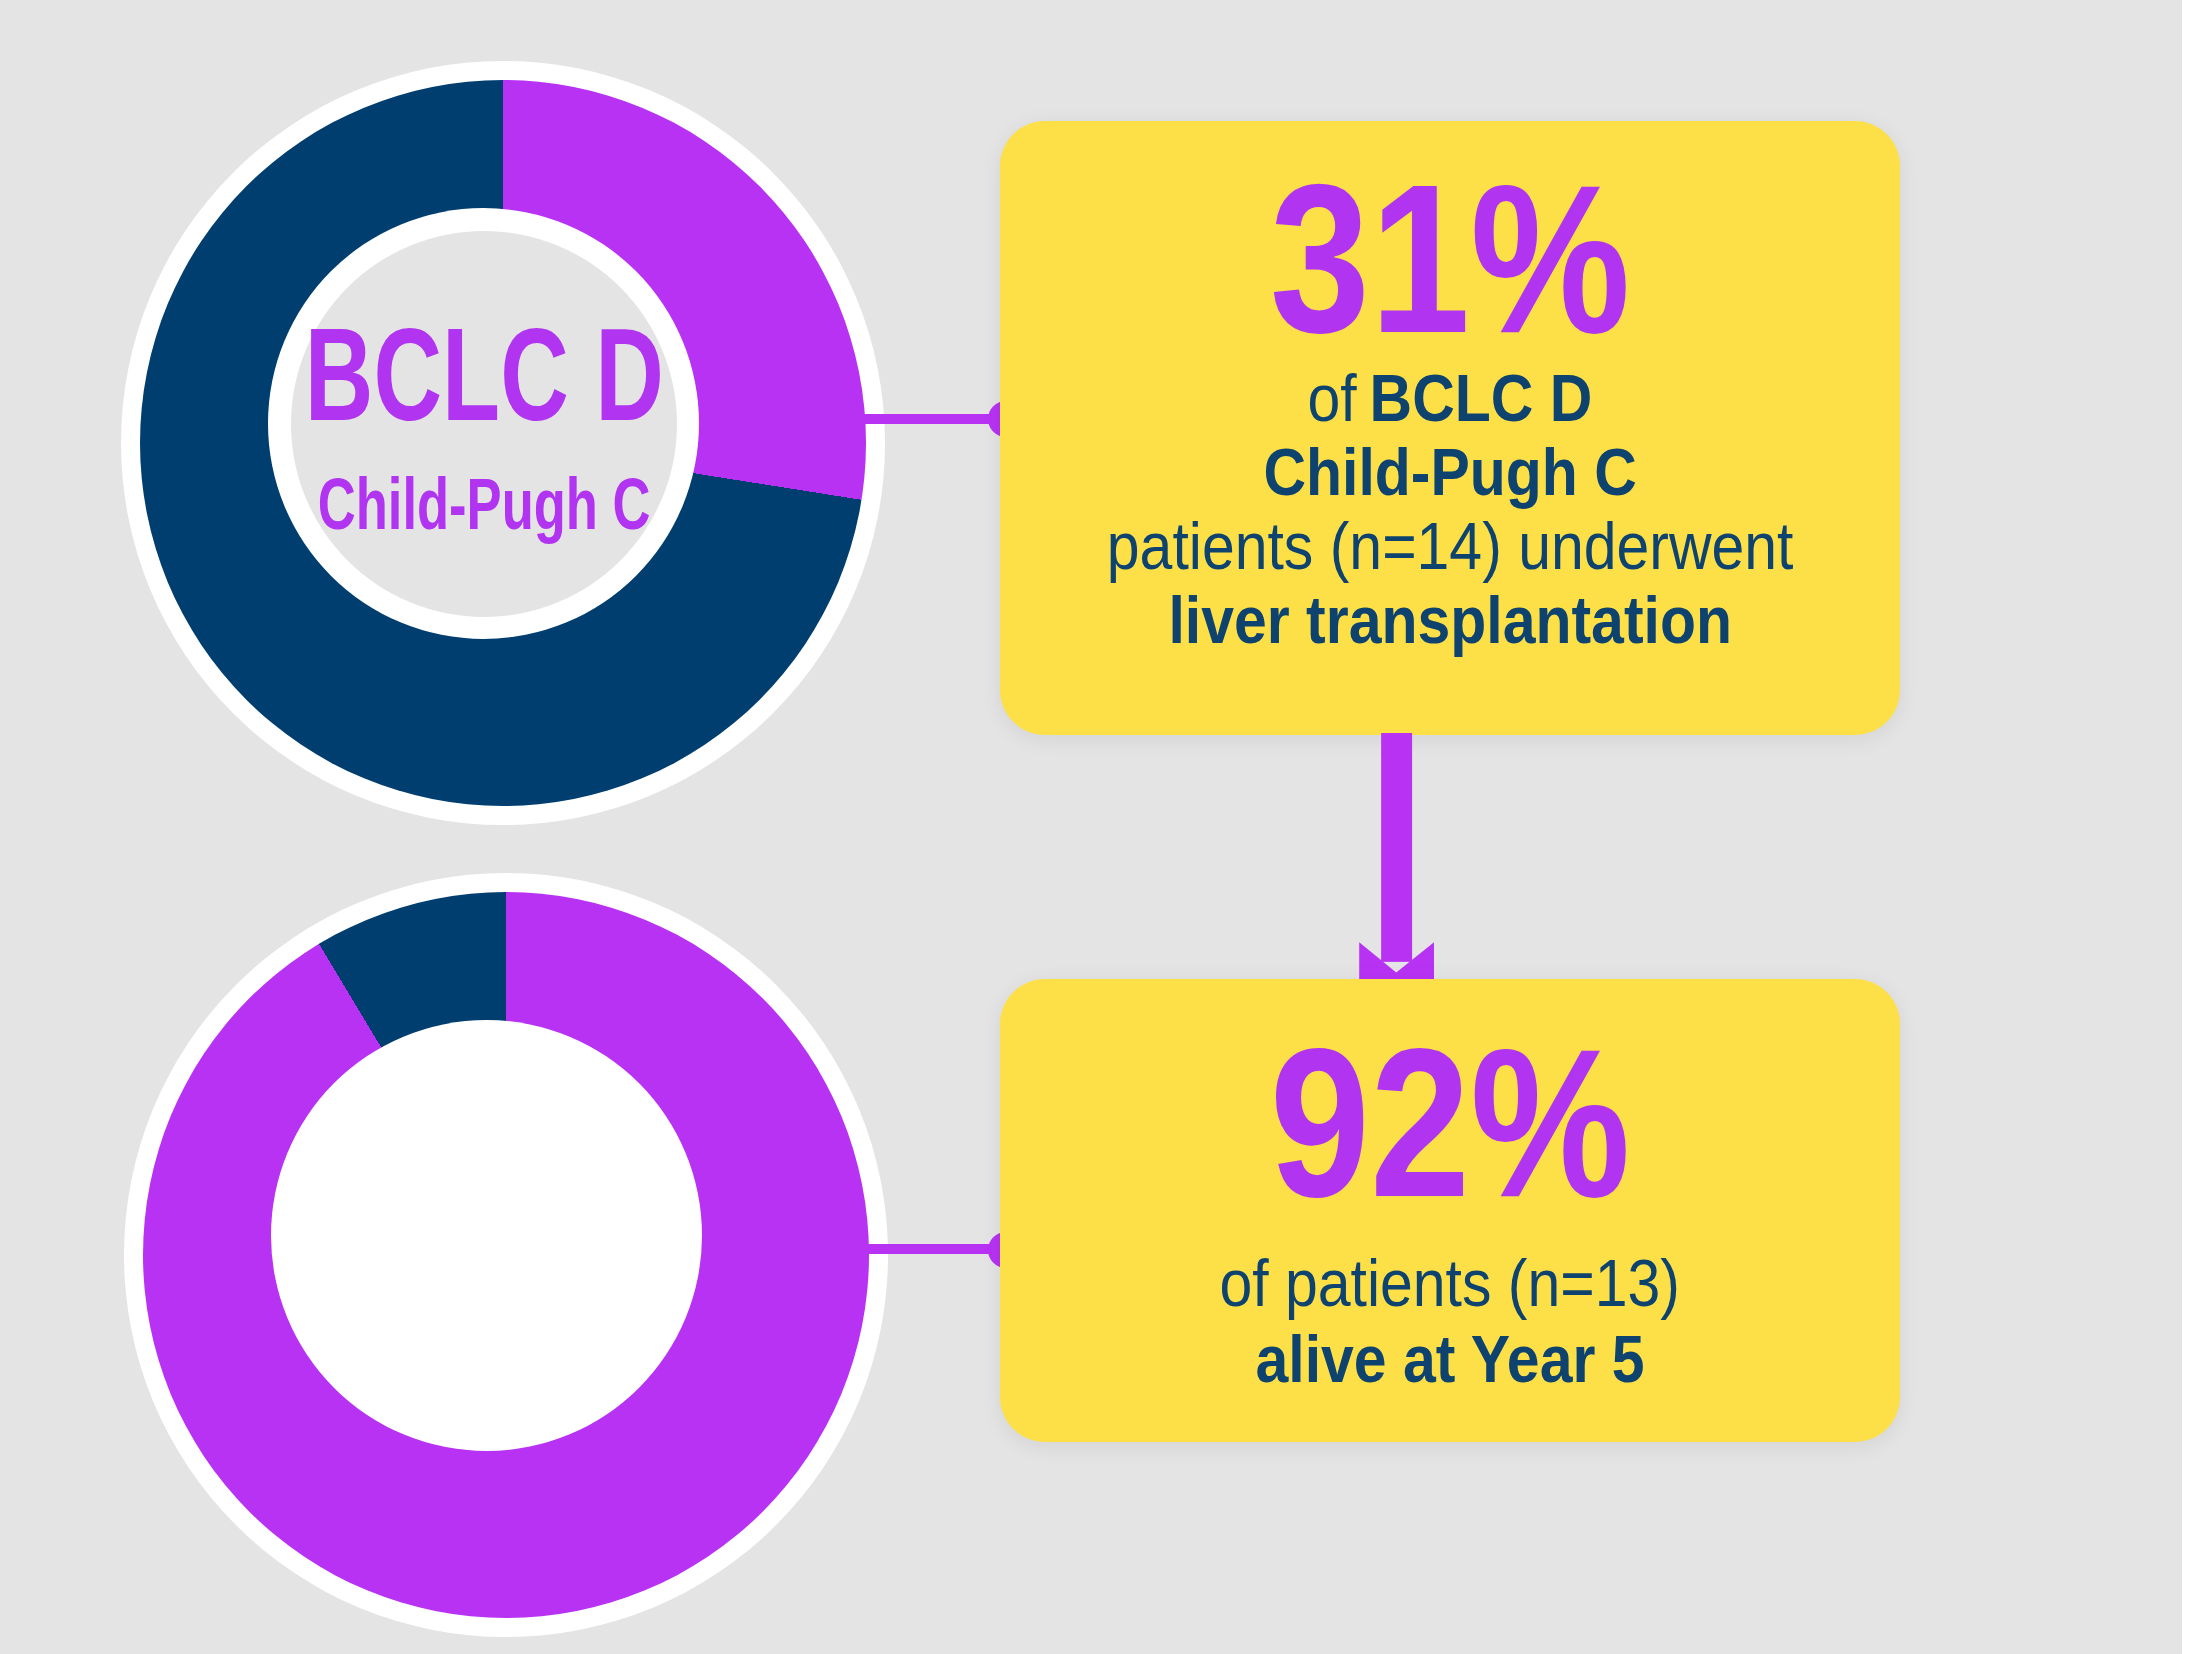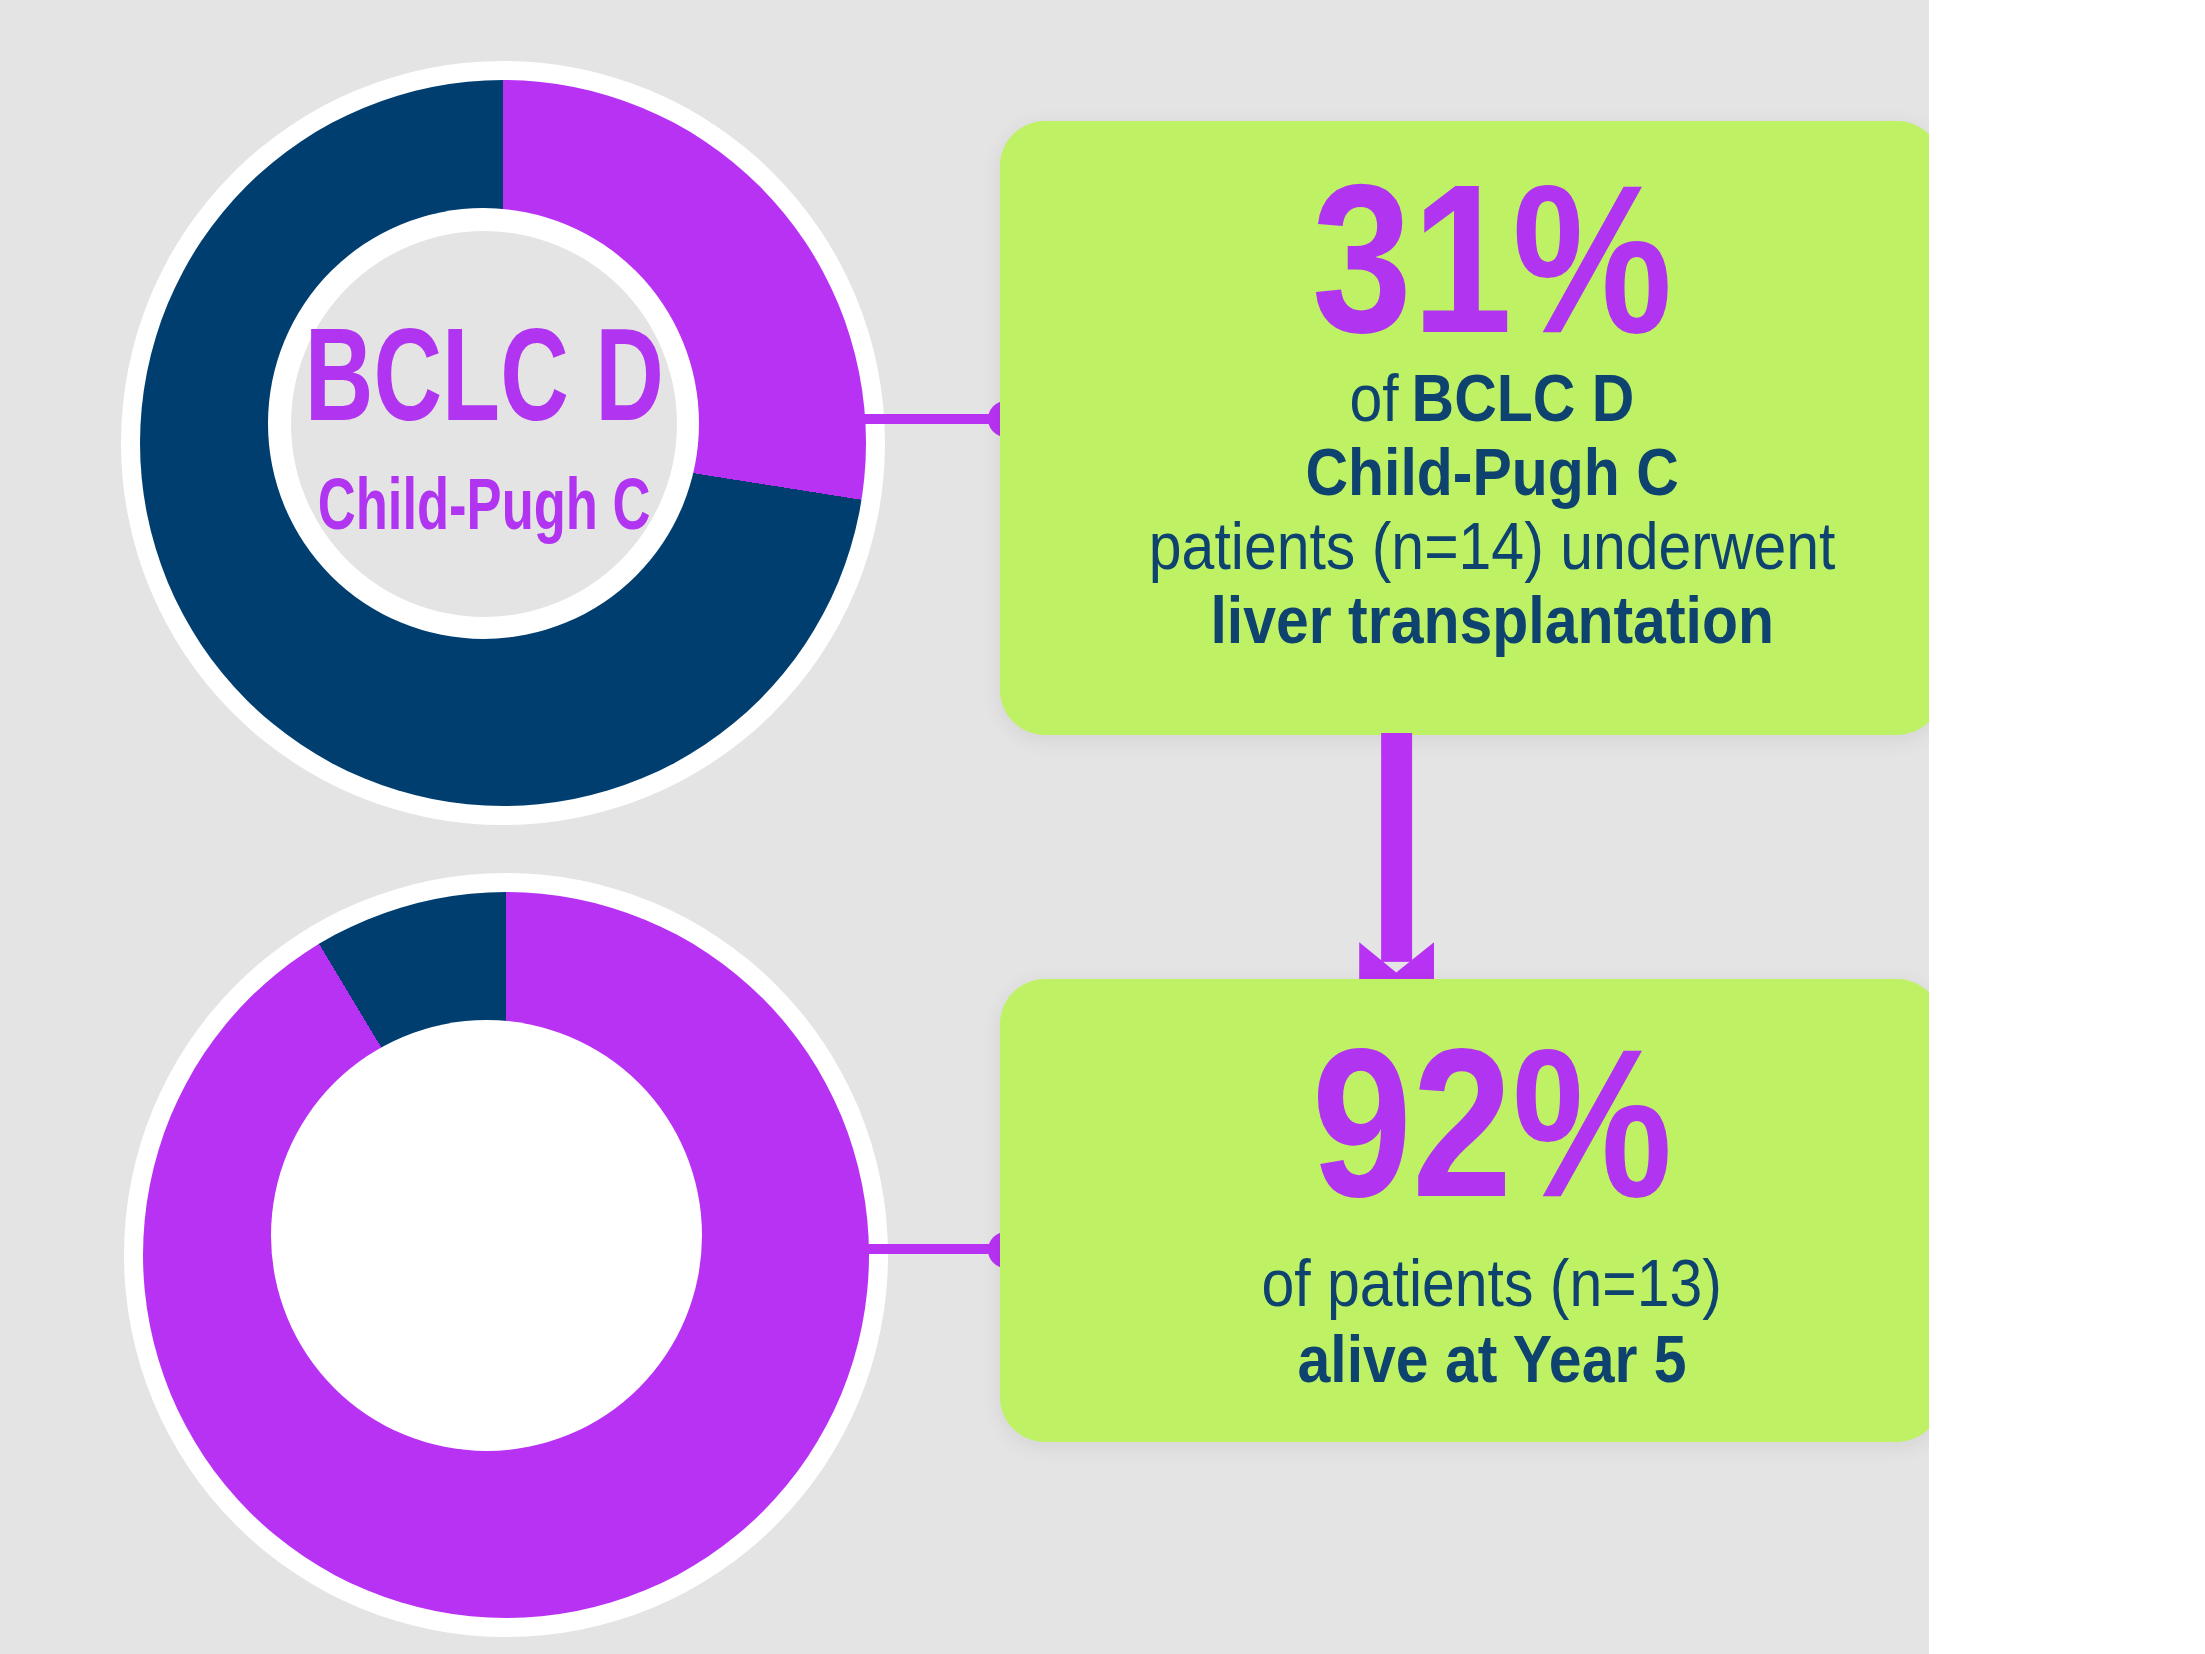--- a/index.html
+++ b/index.html
@@ -1,18 +1,18 @@
 <!DOCTYPE html>
 <html style="--bg: #E4E4E4; --purple: #B832F4; --purple-text: #B135F0; --navy: #003E70; --navy-text: #0E426F;font-size:12px"><head>
 <meta charset="utf-8">
 <style>
   html, body { margin: 0; padding: 0; }
   .canvas {
     position: relative;
-    width: 1929px;
+    width: 2182px;
     height: 1654px;
     background: var(--bg, #E4E4E4);
     font-family: "Liberation Sans", sans-serif;
     overflow: hidden;
   }
   
   .donut-outer {
     position: absolute;
     border-radius: 50%;
     background: #FFFFFF;
@@ -69,27 +69,26 @@
     position: absolute;
     width: 36px; height: 36px;
     border-radius: 50%;
     background: var(--purple, #B832F4);
   }
   
   .card {
     position: absolute;
     left: 1000px;
     width: 900px;
-    background: #bef264;
+    background: #fde047;
     border-radius: 45px;
     box-shadow: 0 4.5px 21px rgba(0,0,0,0.07);
     display: flex;
     flex-direction: column;
     align-items: center;
-    padding-left: 42px;
   }
   .card-1 { top: 121px; height: 614px; }
   .card-2 { top: 979px; height: 463px; }
   .stat {
     font-weight: 700;
     color: var(--purple-text, #B135F0);
     font-size: 212px;
     line-height: 204px;
     white-space: nowrap;
     transform: scaleX(0.85);

